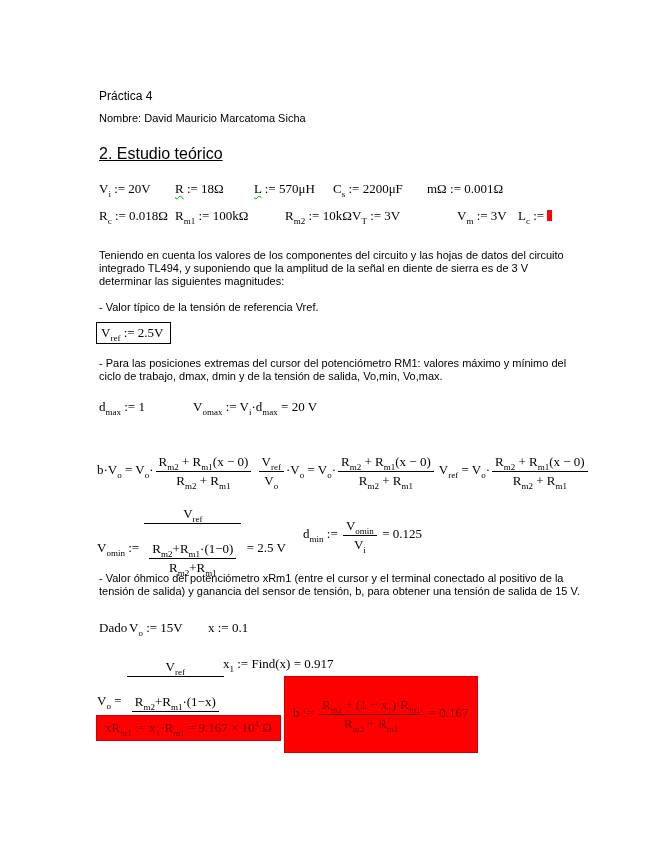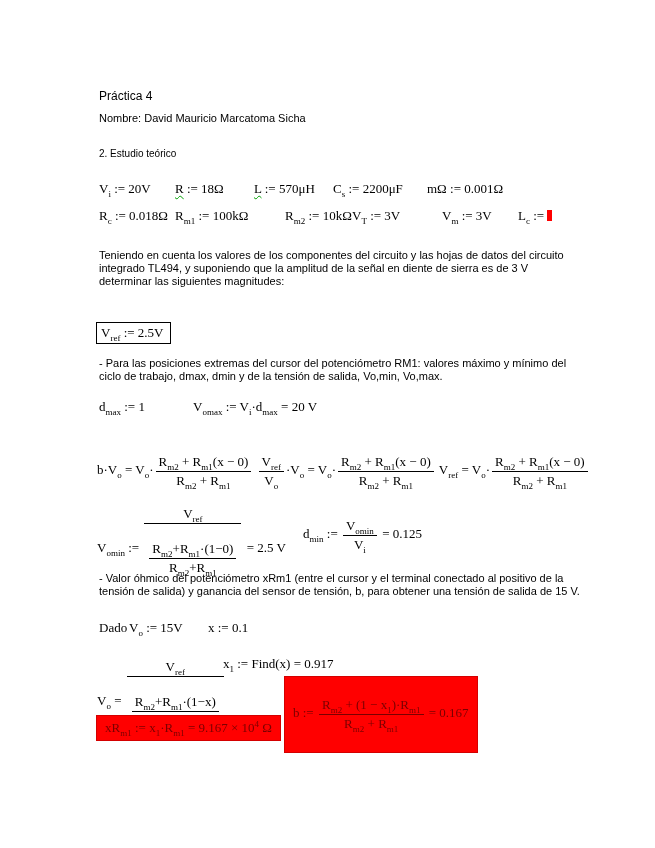--- a/index.html
+++ b/index.html
@@ -31,46 +31,47 @@
   }
   .ph{display:inline-block;width:5px;height:11px;background:#ff0000;vertical-align:-1px;}
   .vref-box{border:1px solid #000;padding:2px 7px 2px 4px;}
   .red-box{
     background:#ff0000;border:1px solid #d40000;color:#7a0000;
     padding:4px 8px;
   }
   .red-box .frac .num{border-bottom-color:#7a0000;}
   .title{font-size:12px;}
   .name{font-size:11px;}
-  .section{font-size:10px;}
+  .section{font-size:16px;text-decoration:underline;}
 </style>
 </head>
 <body>
 
 <div id="page">
 
   <div class="abs prose title" style="left:99px;top:90px;">Práctica 4</div>
   <div class="abs prose name" style="left:99px;top:112px;">Nombre: David Mauricio Marcatoma Sicha</div>
   <div class="abs prose section" style="left:99px;top:147px;">2. Estudio teórico</div>
 
   <div class="abs math" style="left:99px;top:181px;"><span>V</span><sub>i</sub> := 20V</div>
   <div class="abs math" style="left:175px;top:181px;"><span class="squiggle">R</span> := 18Ω</div>
   <div class="abs math" style="left:254px;top:181px;"><span class="squiggle">L</span> := 570μH</div>
   <div class="abs math" style="left:333px;top:181px;"><span>C</span><sub>s</sub> := 2200μF</div>
   <div class="abs math" style="left:427px;top:181px;">mΩ := 0.001Ω</div>
 
   <div class="abs math" style="left:99px;top:208px;"><span>R</span><sub>c</sub> := 0.018Ω</div>
   <div class="abs math" style="left:175px;top:208px;"><span>R</span><sub>m1</sub> := 100kΩ</div>
   <div class="abs math" style="left:285px;top:208px;"><span>R</span><sub>m2</sub> := 10kΩ</div>
   <div class="abs math" style="left:352px;top:208px;"><span>V</span><sub>T</sub> := 3V</div>
-  <div class="abs math" style="left:442px;top:208px;"><span>V</span><sub>m</sub> := 3V</div>
+  <div class="abs math" style="left:457px;top:208px;"><span>V</span><sub>m</sub> := 3V</div>
   <div class="abs math" style="left:518px;top:208px;"><span>L</span><sub>c</sub> := <span class="ph"></span></div>
 
   <div class="abs prose" style="left:99px;top:249px;width:482px;">Teniendo en cuenta los valores de los componentes del circuito y las hojas de datos del circuito integrado TL494, y suponiendo que la amplitud de la señal en diente de sierra es de 3 V determinar las siguientes magnitudes:</div>
 
+  <div class="abs prose" style="left:99px;top:301px;width:482px;">- Valor típico de la tensión de referencia Vref.</div>
 
   <div class="abs math vref-box" style="left:96px;top:322px;"><span>V</span><sub>ref</sub> := 2.5V</div>
 
   <div class="abs prose" style="left:99px;top:357px;width:484px;">- Para las posiciones extremas del cursor del potenciómetro RM1: valores máximo y mínimo del ciclo de trabajo, dmax, dmin y de la tensión de salida, Vo,min, Vo,max.</div>
 
   <div class="abs math" style="left:99px;top:399px;"><span>d</span><sub>max</sub> := 1</div>
   <div class="abs math" style="left:193px;top:399px;"><span>V</span><sub>omax</sub> := <span>V</span><sub>i</sub>·<span>d</span><sub>max</sub> = 20 V</div>
 
   <div class="abs math" style="left:97px;top:438px;">b·<span>V</span><sub>o</sub> = <span>V</span><sub>o</sub>·<span class="frac"><span class="num"><span>R</span><sub>m2</sub> + <span>R</span><sub>m1</sub>(x − 0)</span><span class="den"><span>R</span><sub>m2</sub> + <span>R</span><sub>m1</sub></span></span> <span class="frac"><span class="num"><span>V</span><sub>ref</sub></span><span class="den"><span>V</span><sub>o</sub></span></span>·<span>V</span><sub>o</sub> = <span>V</span><sub>o</sub>·<span class="frac"><span class="num"><span>R</span><sub>m2</sub> + <span>R</span><sub>m1</sub>(x − 0)</span><span class="den"><span>R</span><sub>m2</sub> + <span>R</span><sub>m1</sub></span></span>  <span>V</span><sub>ref</sub> = <span>V</span><sub>o</sub>·<span class="frac"><span class="num"><span>R</span><sub>m2</sub> + <span>R</span><sub>m1</sub>(x − 0)</span><span class="den"><span>R</span><sub>m2</sub> + <span>R</span><sub>m1</sub></span></span></div>
 

